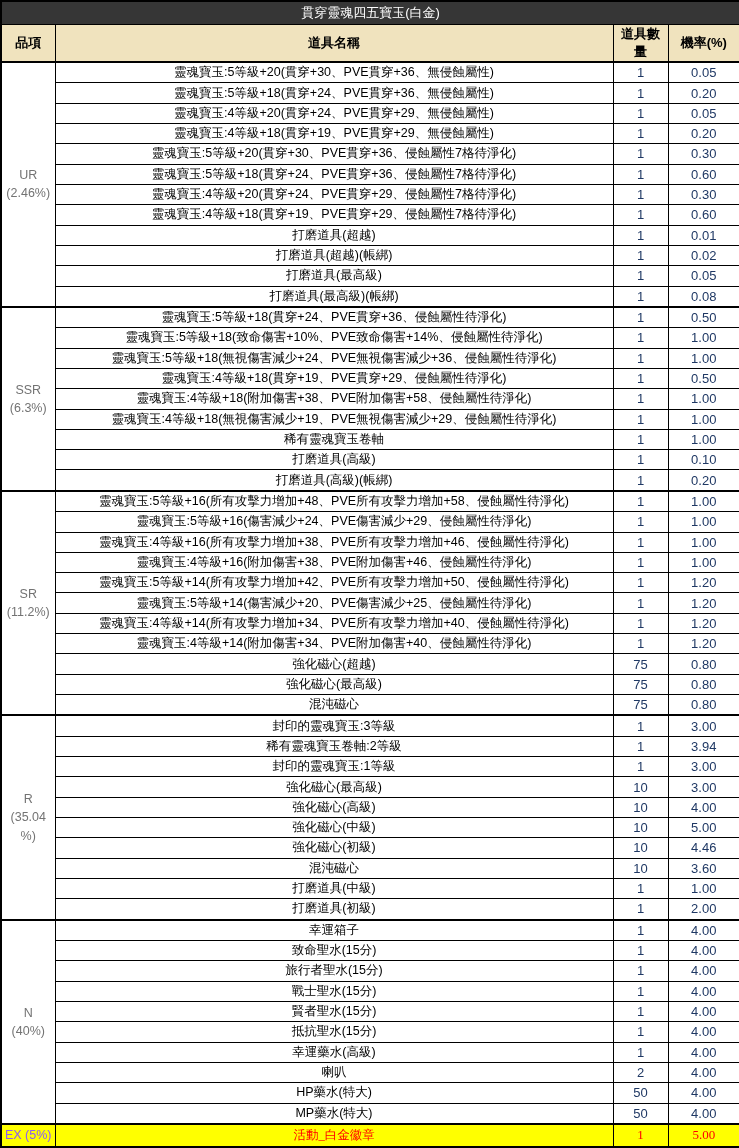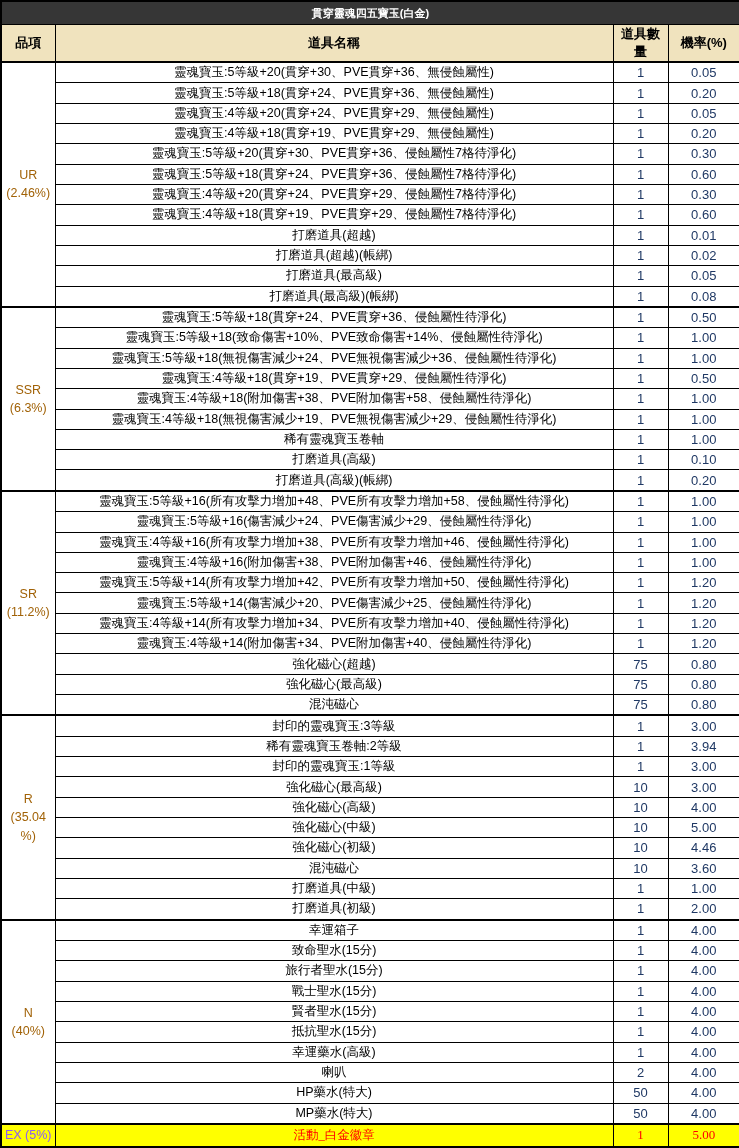--- a/index.html
+++ b/index.html
@@ -24,35 +24,35 @@
     border: 1px solid var(--border, #000);
     padding: 0 2px;
     vertical-align: middle;
     text-align: center;
     overflow: hidden;
   }
   tr.title-row th {
     height: 22px;
     background: var(--title-bg, #363636);
     color: var(--title-text, #fff);
-    font-size: 11px;
-    font-weight: bold;
+    font-size: 13px;
+    font-weight: normal;
     border: 1px solid var(--title-bg, #363636);
     border-bottom: 1px solid var(--border, #000);
   }
   tr.header-row th {
     height: 19px;
     background: var(--header-bg, #F0E3BE);
     color: #000;
     font-size: 13px;
     font-weight: bold;
   }
   th.rarity-cell {
     background: var(--row-bg, #fff);
-    color: #a16207;
+    color: #737373;
     font-weight: normal;
     font-size: 12.5px;
     line-height: 1.45;
     white-space: pre-line;
   }
   td {
     background: var(--row-bg, #fff);
   }
   td.name-cell {
     color: var(--item-text, #000);

